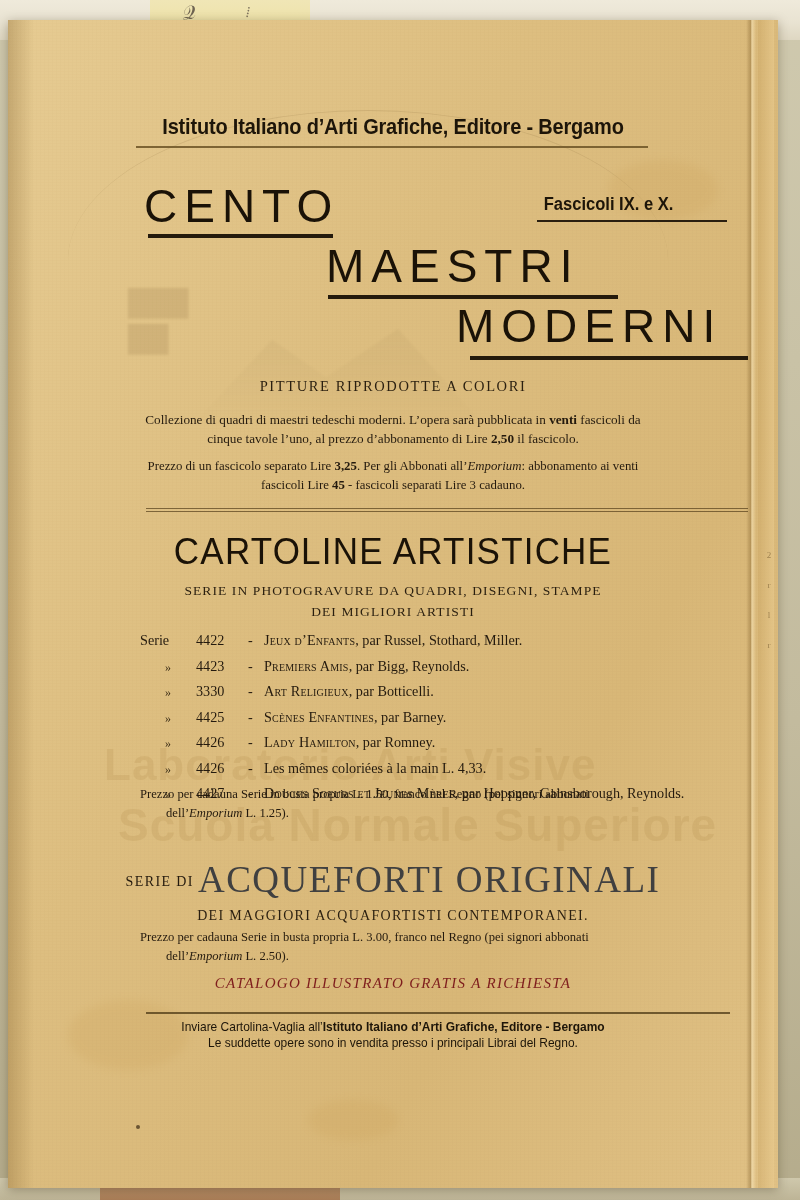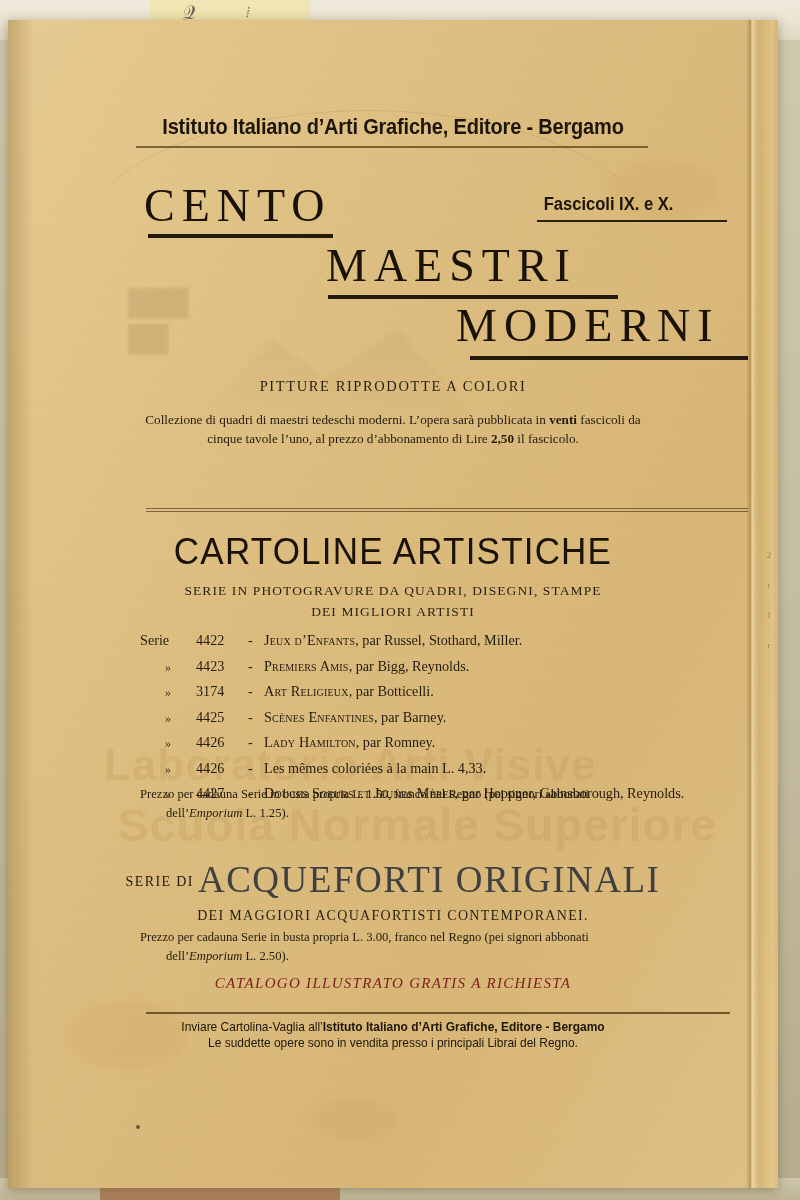--- a/index.html
+++ b/index.html
@@ -73,21 +73,21 @@
     letter-spacing:-.2px;color:#1d1509;
     transform:scaleX(.93);}
   .pub-rule{position:absolute;left:128px;top:126px;width:512px;height:1.5px;
     background:#6b5224;opacity:.85;}
 
   .fasc{position:absolute;left:530px;top:174px;
     font-family:"Liberation Sans",sans-serif;font-weight:bold;font-size:18px;
     color:#1d1509;transform:scaleX(.92);}
   .fasc-rule{position:absolute;left:529px;top:200px;width:190px;height:2px;background:#2a1f10;}
 
-  .disp{position:absolute;font-family:Liberation Serif, serif;font-weight:normal;
+  .disp{position:absolute;font-family:Liberation Sans, sans-serif;font-weight:normal;
     color:#1a1207;letter-spacing:7px;}
   .disp-cento{left:136px;top:159px;font-size:46px;}
   .r-cento{position:absolute;left:140px;top:214px;width:185px;height:4px;background:#241a0c;}
   .disp-maestri{left:318px;top:219px;font-size:46px;}
   .r-maestri{position:absolute;left:320px;top:275px;width:290px;height:4px;background:#241a0c;}
   .disp-moderni{left:448px;top:279px;font-size:46px;}
   .r-moderni{position:absolute;left:462px;top:336px;width:278px;height:4px;background:#241a0c;}
 
   .sub1{position:absolute;left:0;right:0;top:358px;text-align:center;
     font-family:"Liberation Serif",serif;font-size:14.5px;letter-spacing:1.6px;color:#2a1f10;}
@@ -202,20 +202,25 @@
 
       <div class="sub1">PITTURE RIPRODOTTE A COLORI</div>
 
       <div class="para p1">
         Collezione di quadri di maestri tedeschi moderni. L’opera sarà pubblicata in
         <b>venti</b> fascicoli
         da cinque tavole l’uno, al prezzo d’abbonamento di Lire
         <b>2,50</b> il fascicolo.
       </div>
 
+      <div class="para p2">
+        Prezzo di un fascicolo separato Lire
+        <b>3,25</b>. Per gli Abbonati all’<i>Emporium</i>: abbonamento ai
+        venti fascicoli Lire <b>45</b> - fascicoli separati Lire 3 cadauno.
+      </div>
 
       <div class="divider d1"></div>
 
       <div class="h-cart">CARTOLINE ARTISTICHE</div>
       <div class="sub-cart">SERIE IN PHOTOGRAVURE DA QUADRI, DISEGNI, STAMPE</div>
       <div class="sub-cart2">DEI MIGLIORI ARTISTI</div>
 
       <div class="list">
         <div class="li">
           <span class="lead">Serie</span>
@@ -228,21 +233,21 @@
         <div class="li">
           <span class="lead ditto">»</span>
           <span class="num">4423</span>
           <span class="dash">-</span>
           <span class="sc">Premiers Amis</span>
             <span>,&nbsp;</span>
           <span>par Bigg, Reynolds.</span>
         </div>
         <div class="li">
           <span class="lead ditto">»</span>
-          <span class="num">3174</span>
+          <span class="num">3330</span>
           <span class="dash">-</span>
           <span class="sc">Art Religieux</span>
             <span>,&nbsp;</span>
           <span>par Botticelli.</span>
         </div>
         <div class="li">
           <span class="lead ditto">»</span>
           <span class="num">4425</span>
           <span class="dash">-</span>
           <span class="sc">Scènes Enfantines</span>

